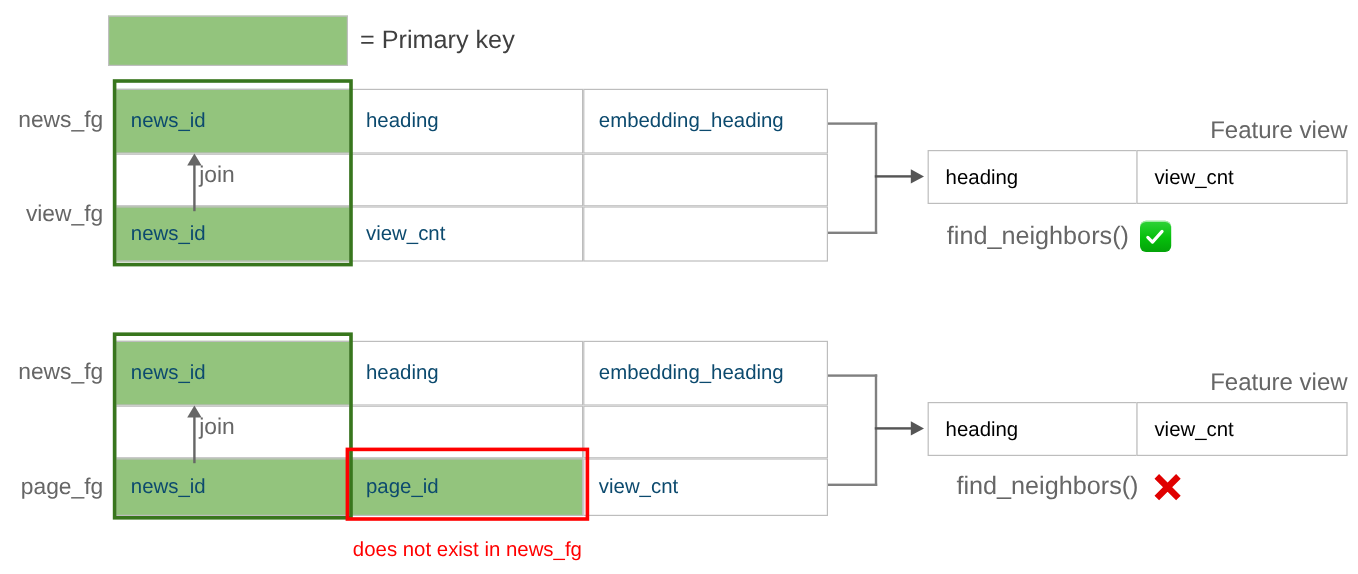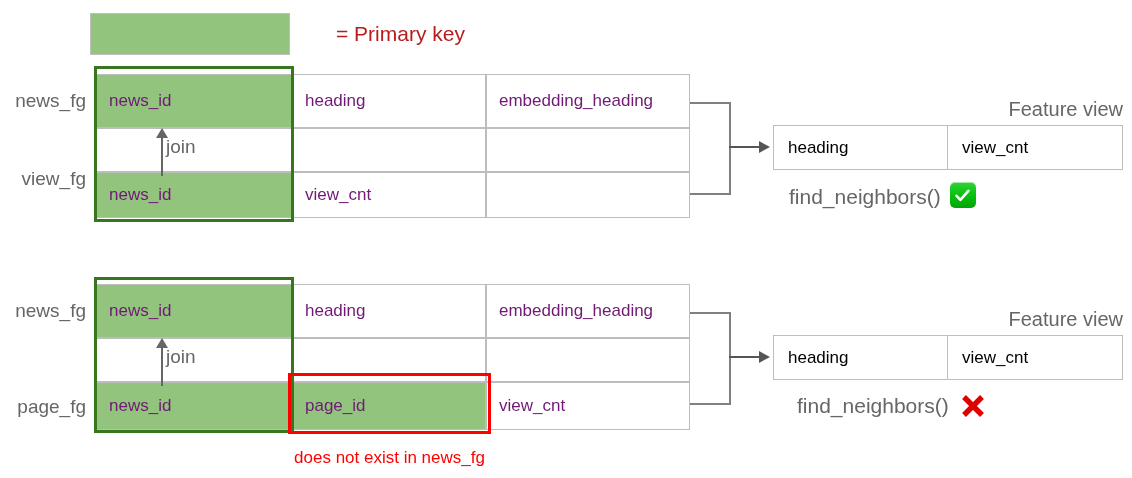--- a/index.html
+++ b/index.html
@@ -9,35 +9,34 @@
     -webkit-font-smoothing:antialiased;
   }
   .abs{position:absolute;box-sizing:border-box;}
 
   
   .legend-swatch{
     left:90px;top:13px;width:200px;height:42px;
     background:#93c47d;border:1px solid #bfbfbf;
   }
   .legend-text{
-    left:300px;top:18px;font-size:21px;color:#b91c1c;line-height:32px;
+    left:300px;top:18px;font-size:21px;color:#404040;line-height:32px;
     white-space:nowrap;
-    margin-left:36px;
   }
 
   
   .fg-label{
     font-size:19px;color:#666666;text-align:right;width:86px;left:0;
     line-height:24px;white-space:nowrap;
   }
 
   
   .cell{
     border:1px solid #bdbdbd;background:#ffffff;
-    font-size:17px;color:#701a75;
+    font-size:17px;color:#0c4a6e;
     display:flex;align-items:center;
     padding-left:12px;white-space:nowrap;
   }
   .cell.pk{background:#93c47d;border-color:#bdbdbd;}
   .cell.empty{}
 
   
   .join-box{border:3px solid #38761d;background:transparent;pointer-events:none;}
   .red-box{border:3px solid #ff0000;background:transparent;pointer-events:none;}
 
@@ -67,21 +66,21 @@
     font-size:20px;color:#666666;text-align:right;
     line-height:26px;white-space:nowrap;
   }
   .fv-cell{
     border:1px solid #bdbdbd;background:#ffffff;
     font-size:17px;color:#000000;
     display:flex;align-items:center;padding-left:14px;white-space:nowrap;
   }
   .fn-label{
     font-size:21px;color:#666666;white-space:nowrap;
-    display:flex;gap:9px;line-height:30px;
+    display:flex;align-items:center;gap:9px;line-height:30px;
   }
 
   
   .ok-badge{
     width:26px;height:26px;border-radius:5px;
     background:linear-gradient(180deg,#2fd338 0%,#06bf0c 55%,#04a309 100%);
     display:flex;align-items:center;justify-content:center;
     box-shadow:inset 0 1px 0 rgba(255,255,255,.55);
   }
   .ok-badge svg{display:block;}

